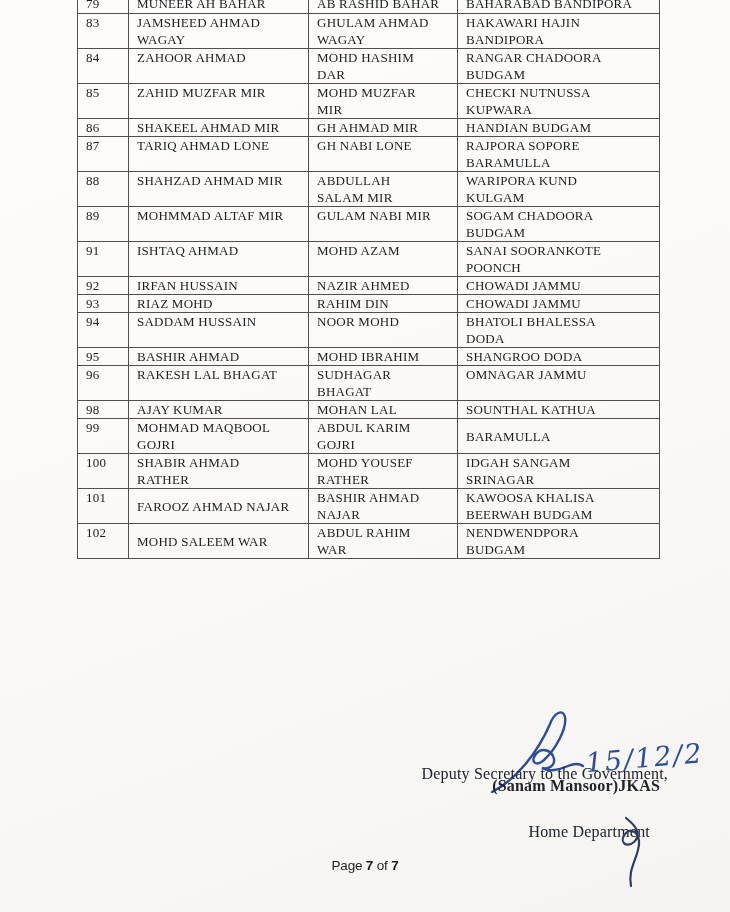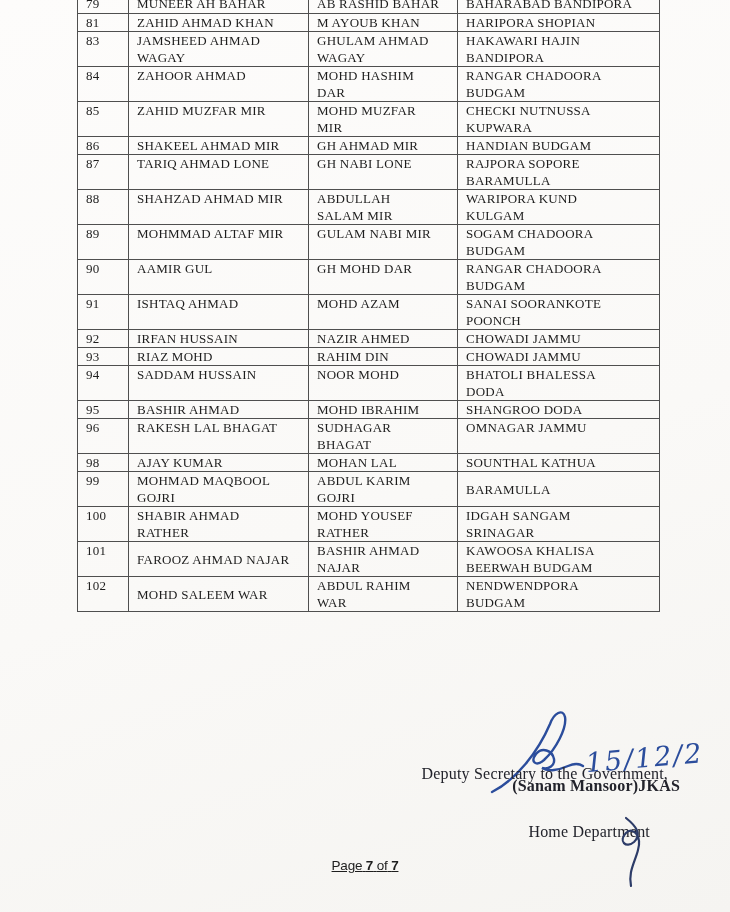--- a/index.html
+++ b/index.html
@@ -46,35 +46,34 @@
   .sig-svg { position: absolute; left: 486px; top: 704px; }
   .sig-line {
     position: absolute;
     left: 0;
     text-align: right;
     font-size: 16px;
     line-height: 20px;
     letter-spacing: 0.2px;
     color: #22232b;
   }
-  .sig-name   { top: 776px; width: 660px; font-weight: bold; padding-left: 20px; }
+  .sig-name   { top: 776px; width: 660px; font-weight: bold; }
   .sig-deputy { top: 764px; width: 668px; }
   .sig-home   { top: 822px; width: 650px; }
   .home-mark-svg { position: absolute; left: 600px; top: 814px; }
 
   
   .footer {
     position: absolute;
     left: 0; top: 858px; width: 730px;
     text-align: center;
     font-family: "Liberation Sans", sans-serif;
     font-size: 13.5px;
     letter-spacing: -0.2px;
     color: #1e1e1e;
-    text-decoration: underline;
   }
   .footer .num { font-weight: 700; }
 </style>
 </head>
 <body>
 
 <div class="table-wrap">
   <table class="roster">
     <colgroup>
       <col class="c-sno">
@@ -82,26 +81,20 @@
         <col class="c-father">
         <col class="c-address">
     </colgroup>
     <tbody id="roster-body">
         <tr class="lines-1 partial">
           <td>79</td>
           <td>MUNEER AH BAHAR</td>
           <td>AB RASHID BAHAR</td>
           <td>BAHARABAD BANDIPORA</td>
         </tr>
-        <tr class="lines-1">
-          <td>81</td>
-          <td>ZAHID AHMAD KHAN</td>
-          <td>M AYOUB KHAN</td>
-          <td>HARIPORA SHOPIAN</td>
-        </tr>
         <tr class="lines-2">
           <td>83</td>
           <td>JAMSHEED AHMAD
 WAGAY</td>
           <td>GHULAM AHMAD
 WAGAY</td>
           <td>HAKAWARI HAJIN
 BANDIPORA</td>
         </tr>
         <tr class="lines-2">
@@ -139,27 +132,20 @@
           <td>ABDULLAH
 SALAM MIR</td>
           <td>WARIPORA KUND
 KULGAM</td>
         </tr>
         <tr class="lines-2">
           <td>89</td>
           <td>MOHMMAD ALTAF MIR</td>
           <td>GULAM NABI MIR</td>
           <td>SOGAM CHADOORA
-BUDGAM</td>
-        </tr>
-        <tr class="lines-2">
-          <td>90</td>
-          <td>AAMIR GUL</td>
-          <td>GH MOHD DAR</td>
-          <td>RANGAR CHADOORA
 BUDGAM</td>
         </tr>
         <tr class="lines-2">
           <td>91</td>
           <td>ISHTAQ AHMAD</td>
           <td>MOHD AZAM</td>
           <td>SANAI SOORANKOTE
 POONCH</td>
         </tr>
         <tr class="lines-1">

